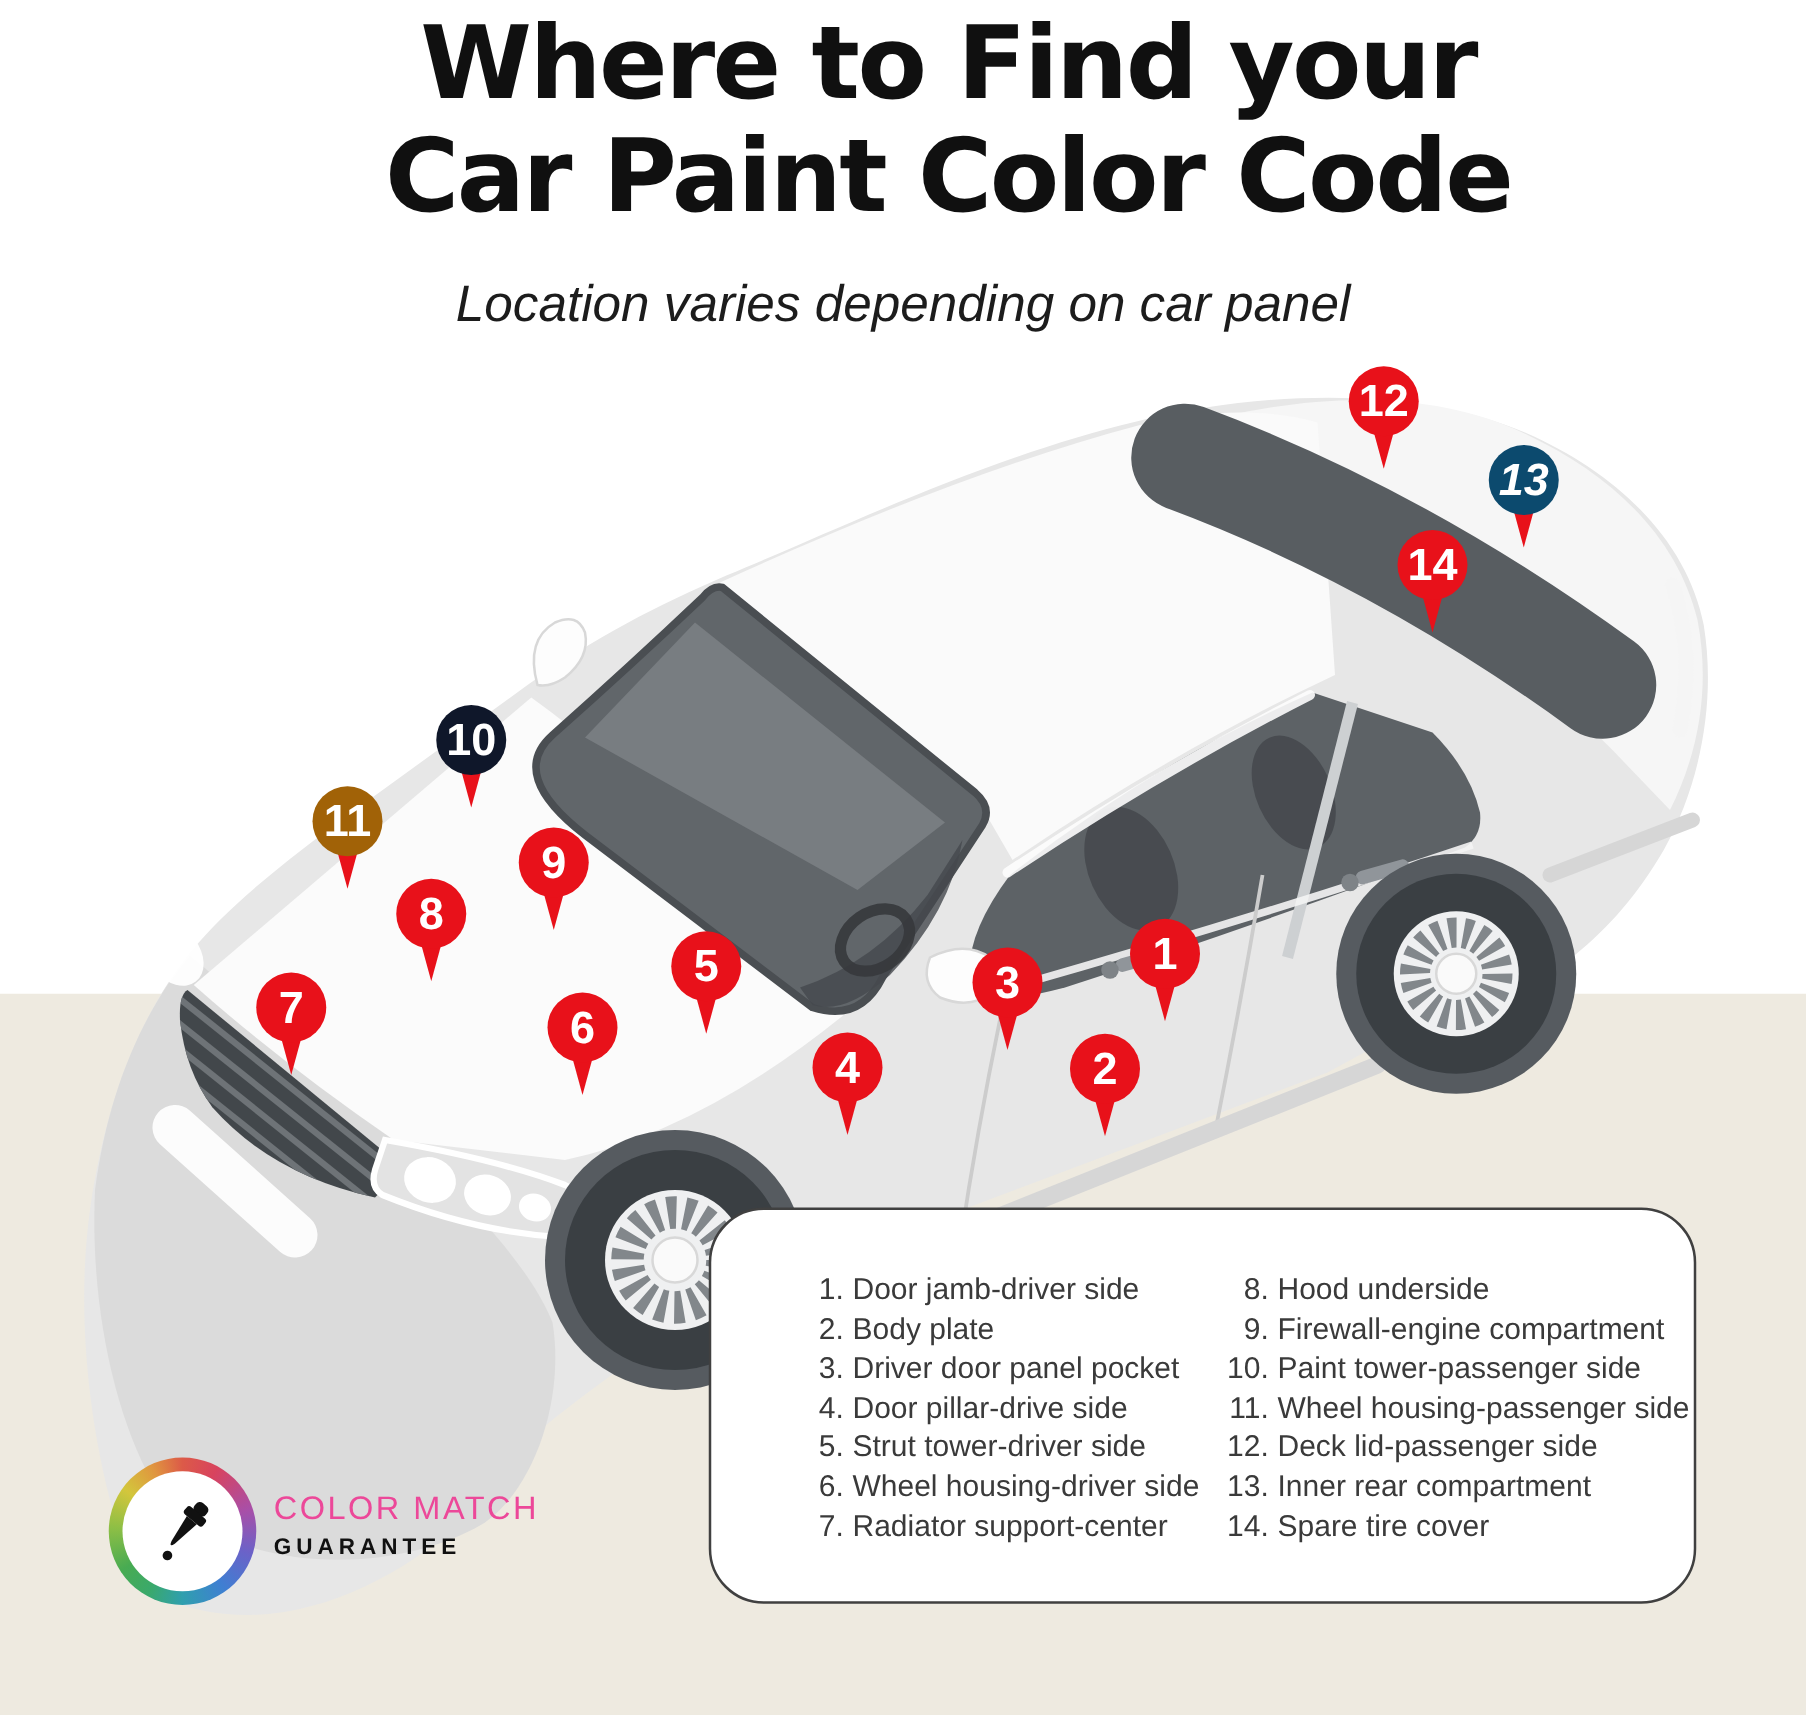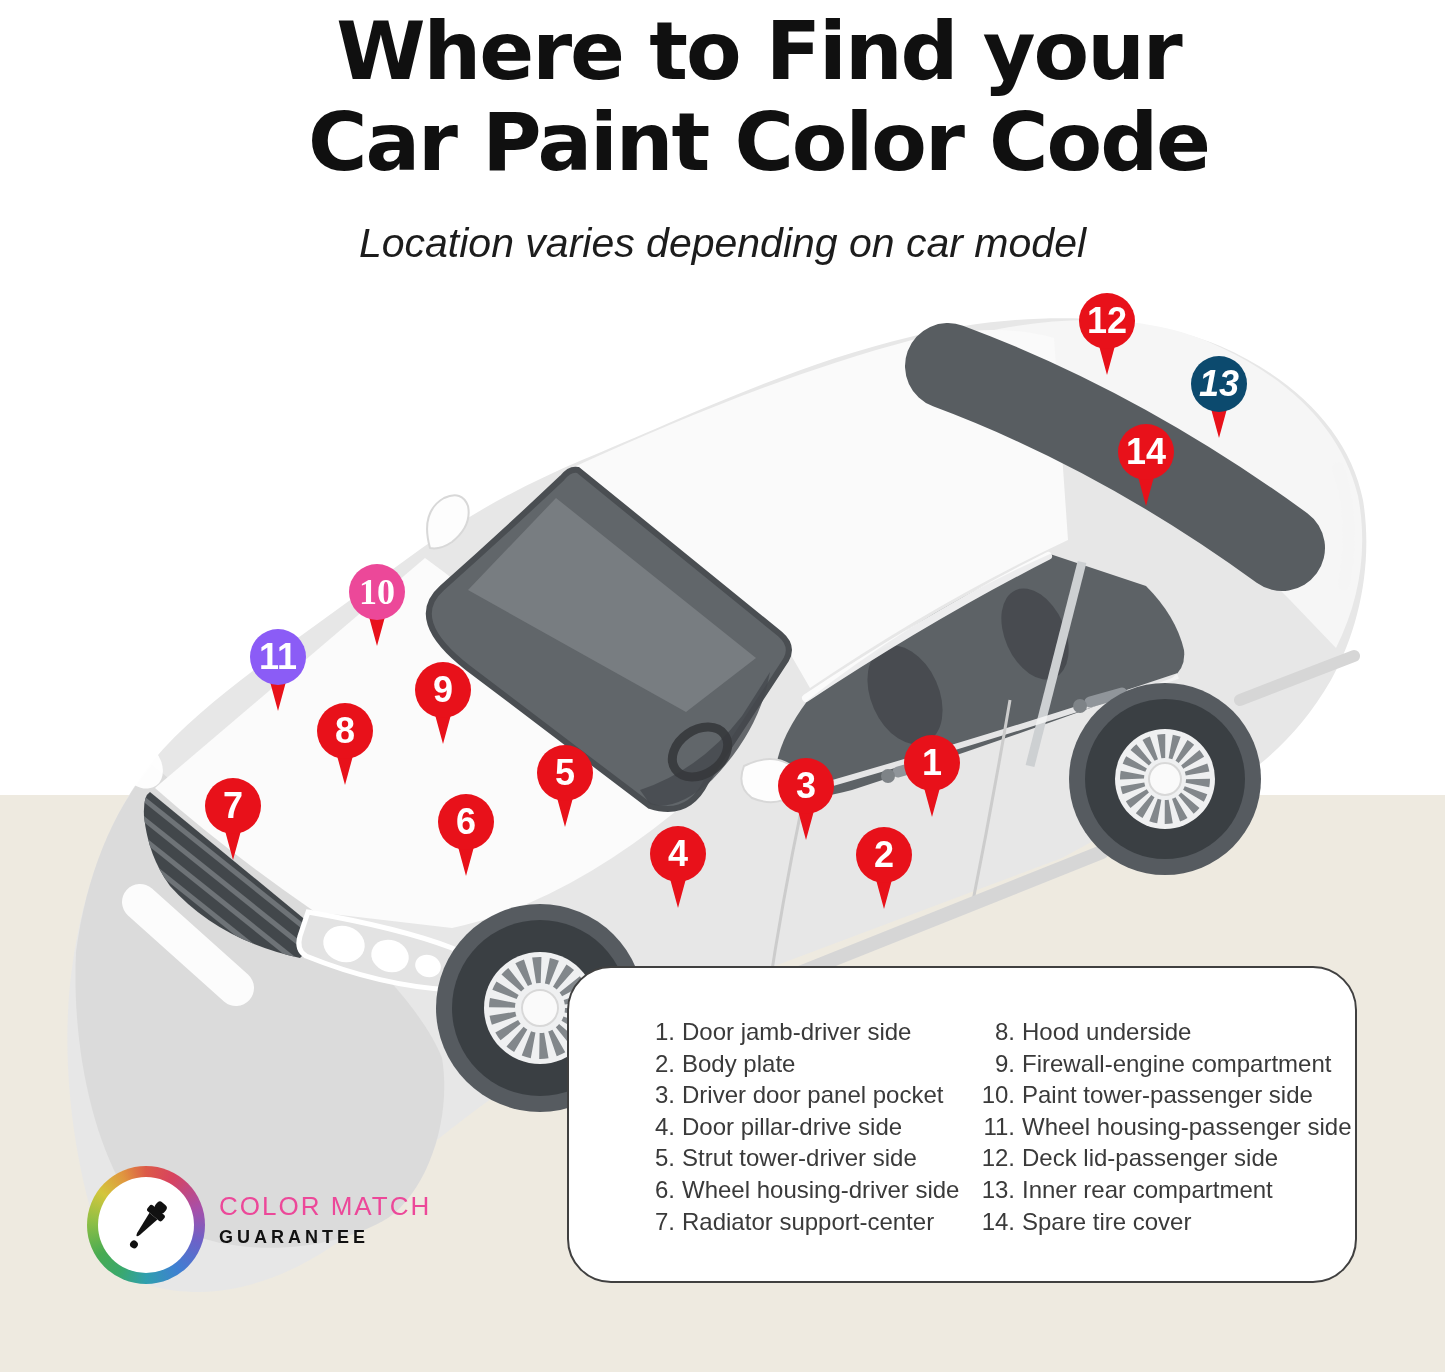--- a/index.html
+++ b/index.html
@@ -63,21 +63,21 @@
   .badge-text .l1{font-size:26px;letter-spacing:2px;color:#ec4899;line-height:31px;}
   .badge-text .l2{font-size:18px;font-weight:bold;letter-spacing:4px;color:#111;line-height:31px;}
 </style>
 </head>
 <body>
 
 <div class="bg-lower" style="background: rgb(238, 234, 224);"></div>
 
 <div class="title"><span>Where to Find your</span><br><span>Car Paint Color Code</span></div>
 
-<div class="subtitle">Location varies depending on car model</div>
+<div class="subtitle">Location varies depending on car panel</div>
 
 <svg class="car" viewBox="0 0 1445 1372">
   <defs>
     <clipPath id="grilleClip">
       <path d="M 150 792 L 308 922 Q 320 934 312 946 L 300 958 Q 218 940 170 886 Q 148 856 144 816 Q 143 796 150 792 Z"></path>
     </clipPath>
   </defs>
 
   <path fill="#e7e7e7" d="M 100 1240
     C 72 1158 60 1054 72 968
@@ -240,25 +240,25 @@
     <div class="pin" style="left: 317px; top: 703px;">
       <div class="t" style="border-top-color: rgb(232, 17, 26);"></div>
       <div class="c" style="background: rgb(232, 17, 26);">8</div>
     </div>
     <div class="pin" style="left: 415px; top: 662px;">
       <div class="t" style="border-top-color: rgb(232, 17, 26);"></div>
       <div class="c" style="background: rgb(232, 17, 26);">9</div>
     </div>
     <div class="pin" style="left: 349px; top: 564px;">
       <div class="t" style="border-top-color: rgb(232, 17, 26);"></div>
-      <div class="c" style="background: #ec4899; font-family: Liberation Serif, serif;">10</div>
+      <div class="c" style="background: #0f172a;">10</div>
     </div>
     <div class="pin" style="left: 250px; top: 629px;">
       <div class="t" style="border-top-color: rgb(232, 17, 26);"></div>
-      <div class="c" style="background: #8b5cf6;">11</div>
+      <div class="c" style="background: #a16207;">11</div>
     </div>
     <div class="pin" style="left: 1079px; top: 293px;">
       <div class="t" style="border-top-color: rgb(232, 17, 26);"></div>
       <div class="c" style="background: rgb(232, 17, 26);">12</div>
     </div>
     <div class="pin" style="left: 1191px; top: 356px;">
       <div class="t" style="border-top-color: rgb(232, 17, 26);"></div>
       <div class="c" style="background: #0c4a6e; font-style: italic;">13</div>
     </div>
     <div class="pin" style="left: 1118px; top: 424px;">

